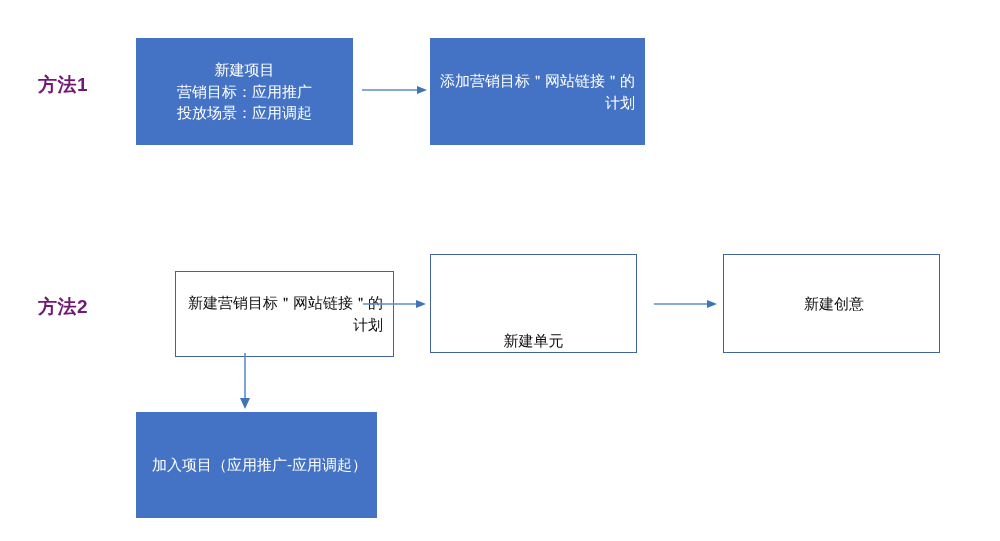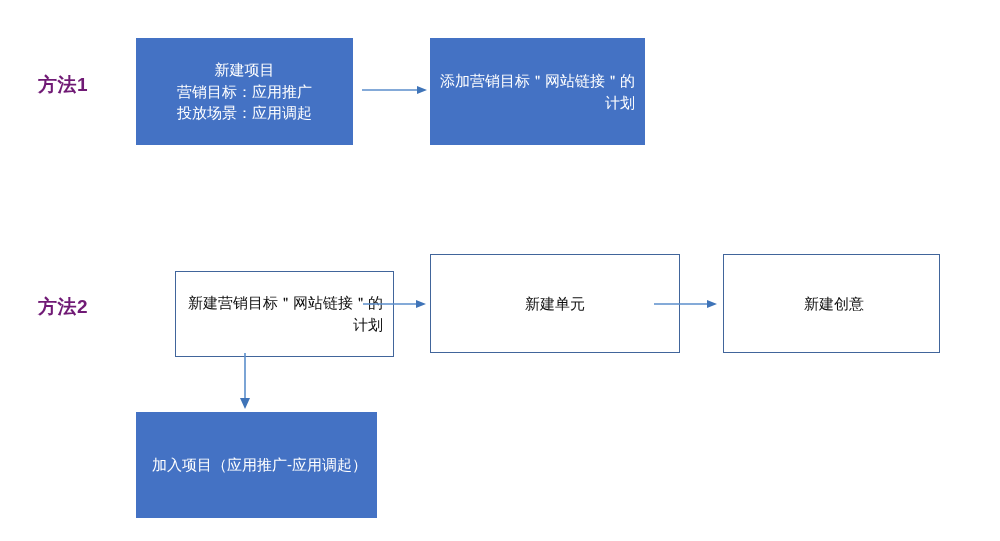--- a/index.html
+++ b/index.html
@@ -102,21 +102,21 @@
     <span class="node-text">新建营销目标＂网站链接＂的计划</span>
   </div>
 
   <div class="arrow-h" style="left:363px; top:299px; width:64px;">
     <svg width="64" height="10" viewBox="0 0 64 10">
       <line x1="0" y1="5" x2="53" y2="5" stroke="#5b8ecb" stroke-width="1.6"></line>
       <polygon points="53,1 63,5 53,9" fill="#3f74b8"></polygon>
     </svg>
   </div>
 
-  <div class="node outlined center" style="left:430px; top:254px; width:250px; height:99px;">
+  <div class="node outlined center" style="left:430px; top:254px; width:207px; height:99px;align-items:flex-end;">
     <span class="node-text">新建单元</span>
   </div>
 
   <div class="arrow-h" style="left:654px; top:299px; width:64px;">
     <svg width="64" height="10" viewBox="0 0 64 10">
       <line x1="0" y1="5" x2="53" y2="5" stroke="#5b8ecb" stroke-width="1.6"></line>
       <polygon points="53,1 63,5 53,9" fill="#3f74b8"></polygon>
     </svg>
   </div>
 

